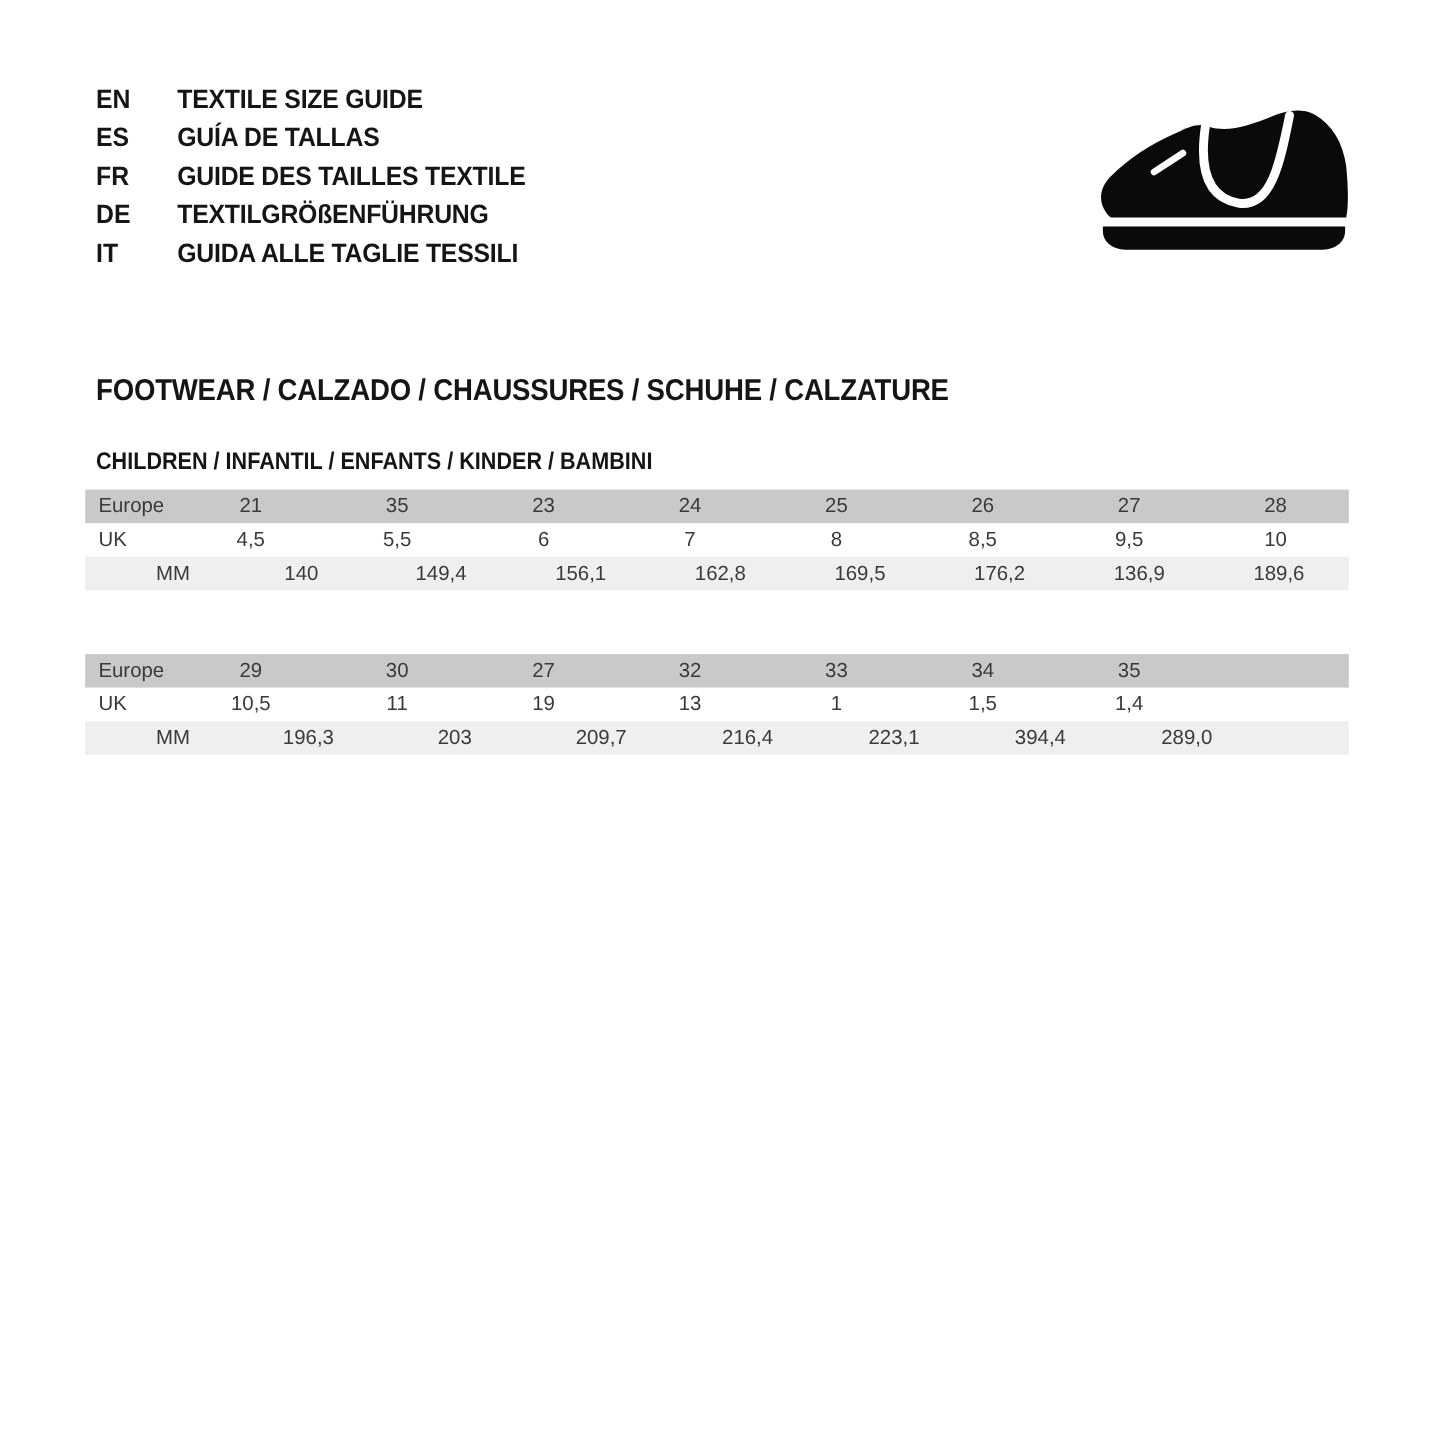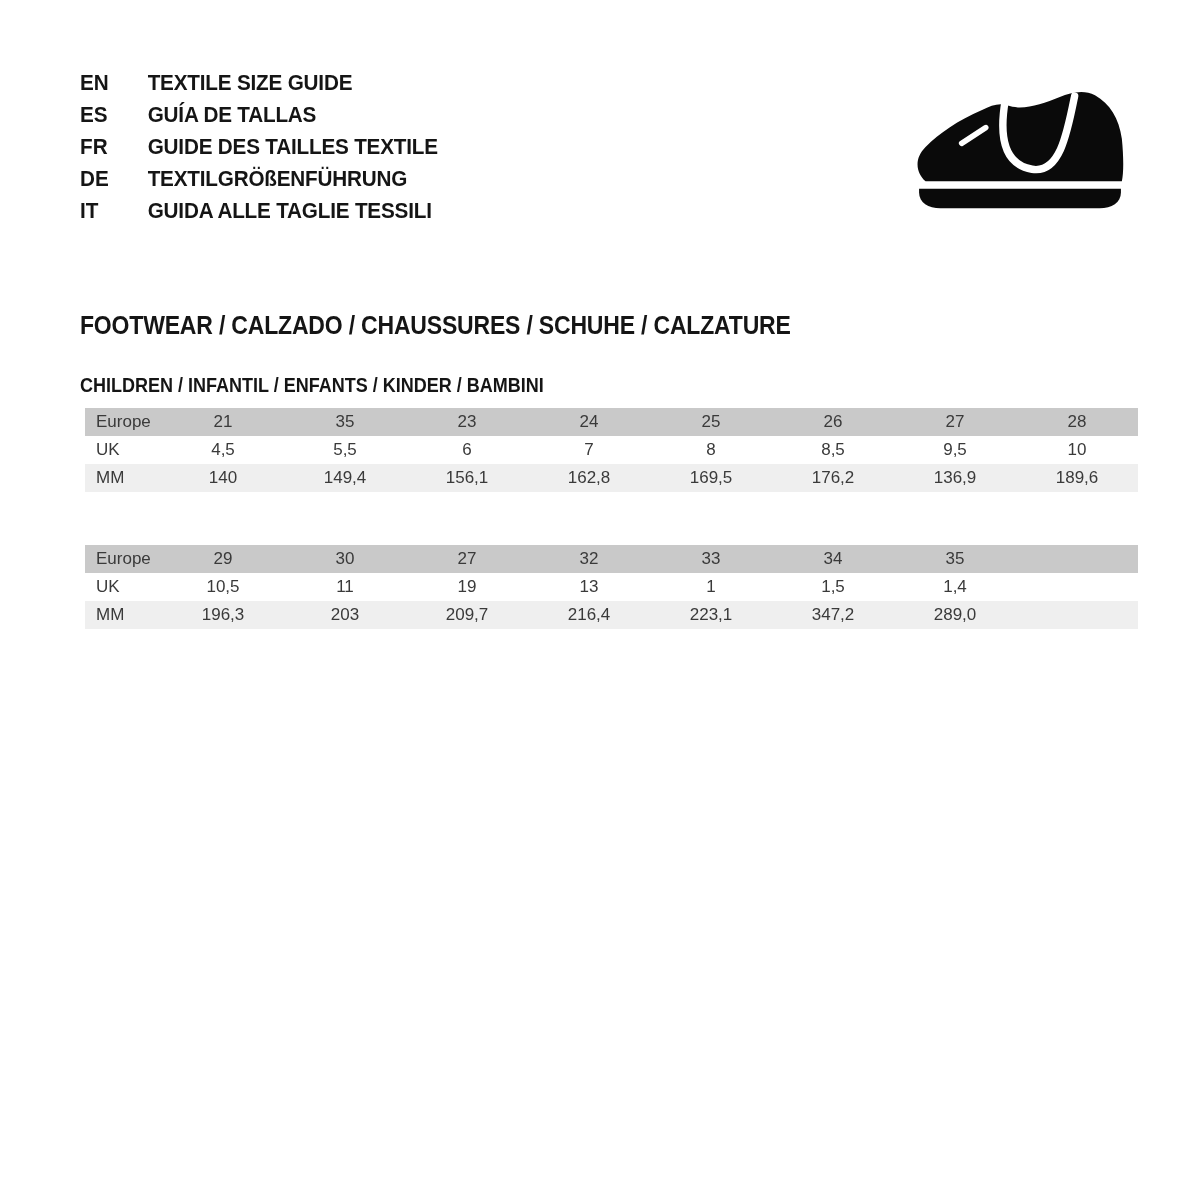--- a/index.html
+++ b/index.html
@@ -36,26 +36,26 @@
     white-space: nowrap; transform: scaleX(0.92); transform-origin: 0 0;
     letter-spacing: -0.2px;
   }
   .section-subtitle {
     position: absolute; left: 80px; top: 374px;
     font-size: 20px; font-weight: 700; color: var(--ink);
     white-space: nowrap; transform: scaleX(0.9); transform-origin: 0 0;
   }
 
   
-  .size-table { position: absolute; left: 85px; width: 1053px; color: var(--table-text); font-size: 17px; }
+  .size-table { position: absolute; left: 71px; width: 1053px; color: var(--table-text); font-size: 17px; }
   .t1 { top: 408px; }
   .t2 { top: 545px; }
   .t-row { display: flex; align-items: center; height: 28px; }
   .t-row.r0 { background: var(--header-row-bg); }
-  .t-row.r2 { background: var(--mm-row-bg); }
+  .t-row.r2 { background: var(--mm-row-bg); padding-left: 48px; }
   .t-label { width: 77px; padding-left: 11px; box-sizing: border-box; white-space: nowrap; }
   .t-cell { width: 122px; text-align: center; white-space: nowrap; }
 </style>
 </head>
 <body>
 
 <div class="page">
 
   <div class="lang-block">
     <div class="lang-row">
@@ -148,18 +148,18 @@
         <div class="t-cell">1,5</div>
         <div class="t-cell">1,4</div>
       </div>
       <div class="t-row r2">
         <div class="t-label">MM</div>
         <div class="t-cell">196,3</div>
         <div class="t-cell">203</div>
         <div class="t-cell">209,7</div>
         <div class="t-cell">216,4</div>
         <div class="t-cell">223,1</div>
-        <div class="t-cell">347,2</div>
+        <div class="t-cell">394,4</div>
         <div class="t-cell">289,0</div>
       </div>
     </div>
 
 </div>
 
 </body></html>

